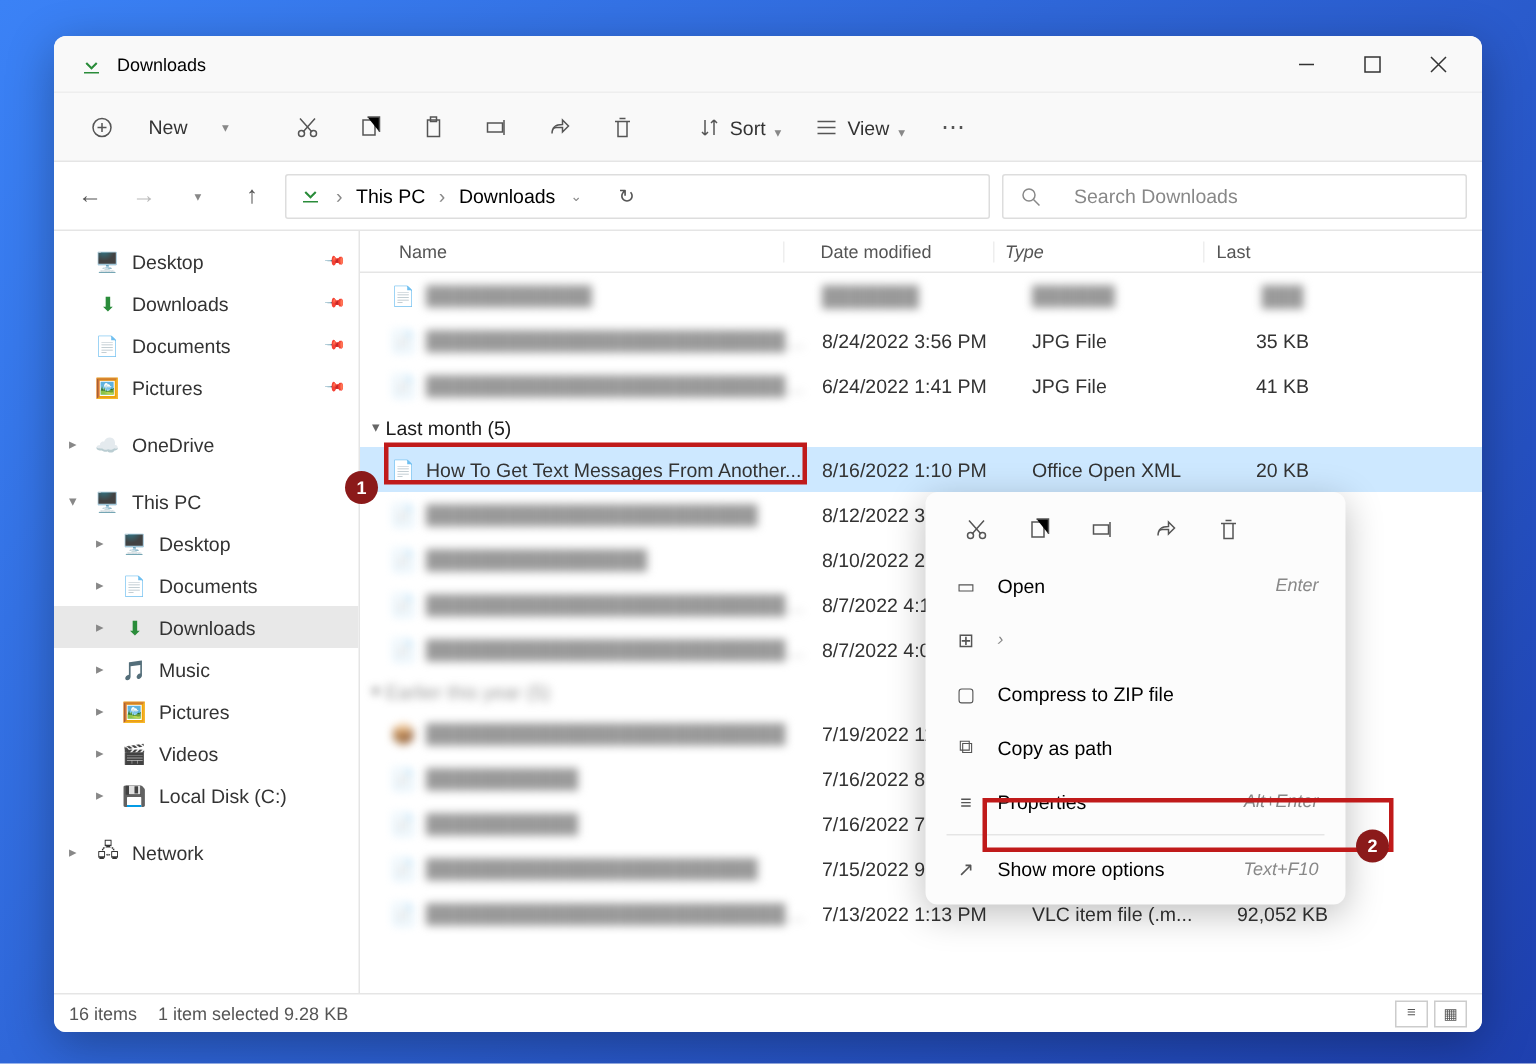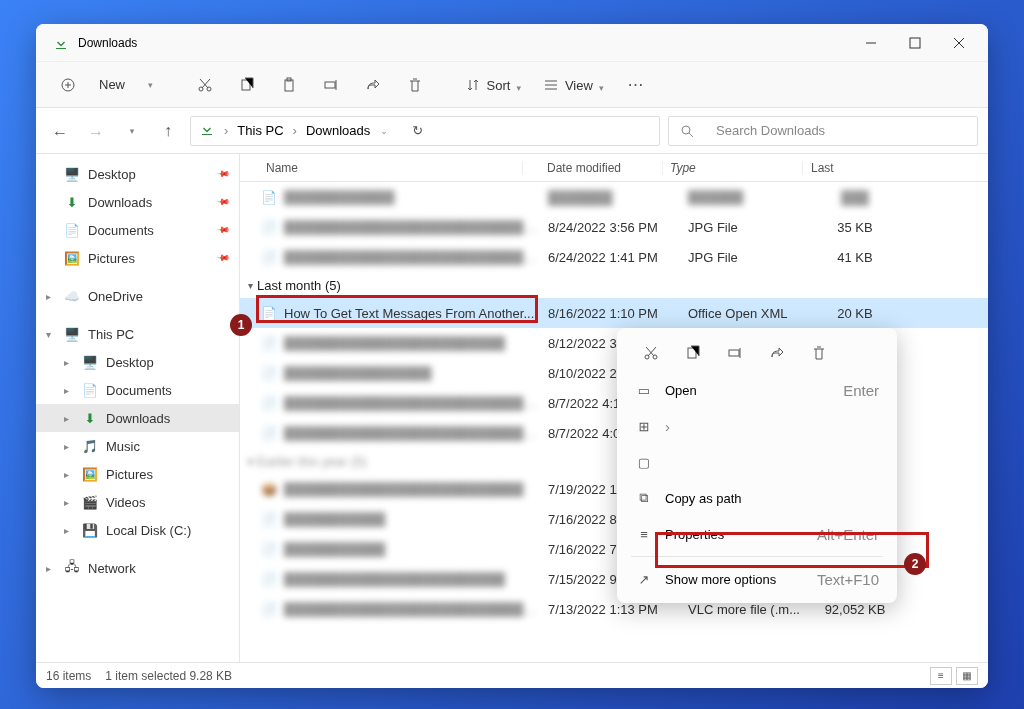--- a/index.html
+++ b/index.html
@@ -52,21 +52,21 @@
 .row-size { width: 80px; text-align: center; padding-right: 10px; }
 .blur { filter: blur(3px); color: #999; }
 .highlight-box { position: absolute; border: 3px solid #c01a1a; pointer-events: none; z-index: 50; }
 .badge { position: absolute; width: 22px; height: 22px; border-radius: 50%; background: #8b1a1a; color: #fff; font-size: 12px; font-weight: bold; display: flex; align-items: center; justify-content: center; z-index: 51; }
 .context-menu { position: absolute; top: 328px; left: 617px; width: 280px; background: #fcfcfc; border-radius: 8px; box-shadow: 0 6px 24px rgba(0,0,0,0.25); padding: 6px; z-index: 40; }
 .ctx-icon-row { display: flex; gap: 6px; padding: 4px 10px; }
 .ctx-icon-row .ctx-ib { width: 36px; height: 30px; display: flex; align-items: center; justify-content: center; cursor: pointer; border-radius: 4px; }
 .ctx-item { display: flex; align-items: center; height: 36px; padding: 0 12px; font-size: 13px; cursor: pointer; border-radius: 4px; gap: 12px; }
 .ctx-item .ci-icon { width: 18px; display: flex; justify-content: center; color: #555; }
 .ctx-item .ci-label { flex: 1; }
-.ctx-item .ci-accel { color: #888; font-size: 15px; }
+.ctx-item .ci-accel { color: #888; font-size: 12px; font-style: italic; }
 .ctx-sep { height: 1px; background: #e5e5e5; margin: 4px 8px; }
 .statusbar { height: 26px; border-top: 1px solid #e5e5e5; display: flex; align-items: center; padding: 0 10px; font-size: 12px; color: #555; gap: 14px; background: #fff; }
 .statusbar .view-toggle { margin-left: auto; display: flex; gap: 4px; }
 .status-vb { width: 22px; height: 18px; border: 1px solid #ccc; display: flex; align-items: center; justify-content: center; font-size: 10px; }
 svg { width: 16px; height: 16px; }
 </style>
 </head>
 <body>
 
 <div class="window">
@@ -358,21 +358,21 @@
             <span class="row-icon blur">📄</span>
             <span class="row-name blur">████████████████████████</span>
             <span class="row-date">7/15/2022 9:06 AM</span>
             <span class="row-type">Chrome HTML Do...</span>
             <span class="row-size">162 KB</span>
           </div>
         <div class="row">
             <span class="row-icon blur">📄</span>
             <span class="row-name blur">██████████████████████████████</span>
             <span class="row-date">7/13/2022 1:13 PM</span>
-            <span class="row-type">VLC more file (.m...</span>
+            <span class="row-type">VLC item file (.m...</span>
             <span class="row-size">92,052 KB</span>
           </div>
       </div>
 
       <div class="highlight-box" style="top:141px;left:16px;width:282px;height:28px"></div>
       <div class="highlight-box" style="top:378px;left:415px;width:274px;height:36px"></div>
     </div>
   </div>
 
   <div class="statusbar">
@@ -422,20 +422,21 @@
     <span class="ci-icon">▭</span>
     <span class="ci-label">Open</span>
     <span class="ci-accel">Enter</span>
   </div>
   <div class="ctx-item">
     <span class="ci-icon">⊞</span>
     <span class="ci-accel">›</span>
   </div>
   <div class="ctx-item">
     <span class="ci-icon">▢</span>
+    <span class="ci-label">Compress to ZIP file</span>
   </div>
   <div class="ctx-item">
     <span class="ci-icon">⧉</span>
     <span class="ci-label">Copy as path</span>
   </div>
   <div class="ctx-item">
     <span class="ci-icon">≡</span>
     <span class="ci-label">Properties</span>
     <span class="ci-accel">Alt+Enter</span>
   </div>

